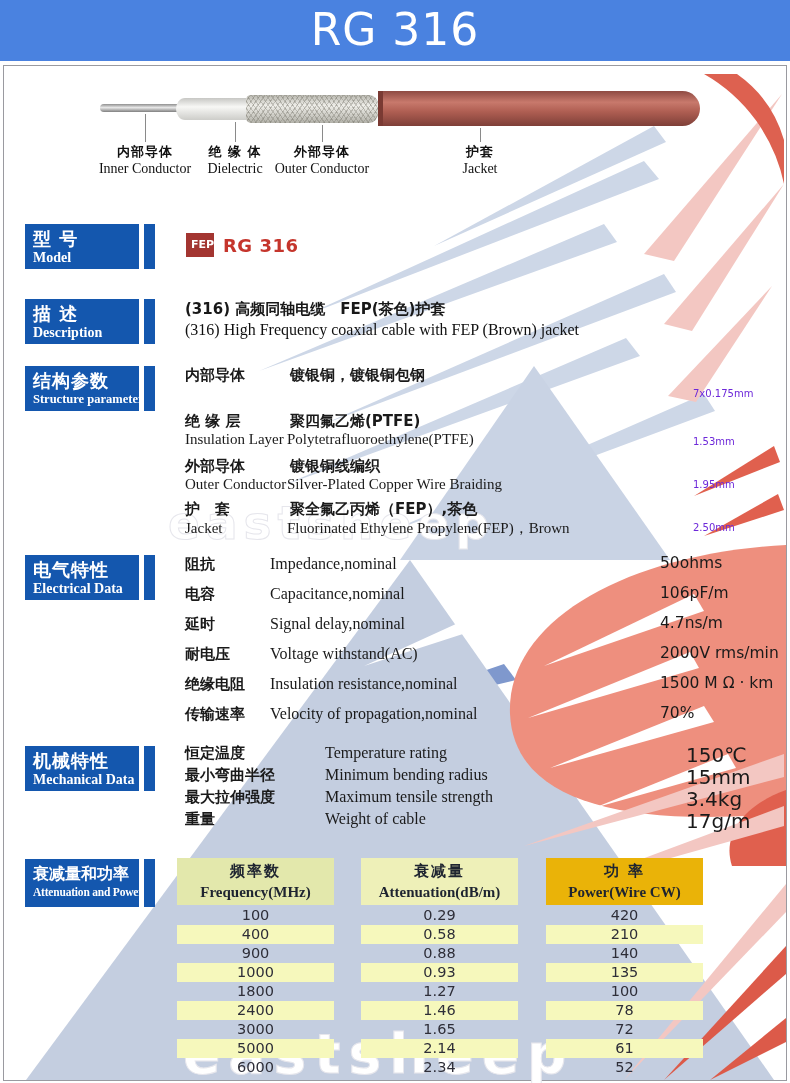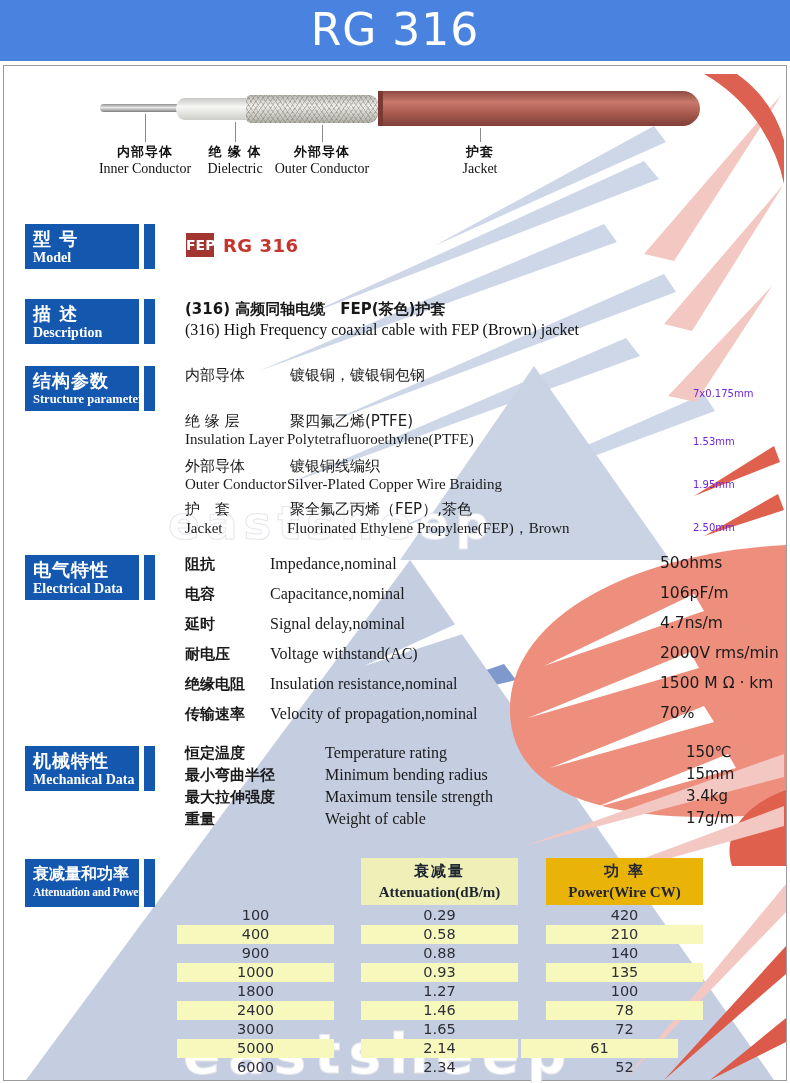--- a/index.html
+++ b/index.html
@@ -39,41 +39,41 @@
   .lbox{left:25px;width:114px;height:45px;background:#1457ae;color:#fff;box-sizing:border-box;
         padding:4px 0 0 8px;}
   .lbox .zh{font-size:18px;font-weight:bold;line-height:21px;letter-spacing:1px;white-space:nowrap;}
   .lbox .en{font-family:"Liberation Serif","DejaVu Serif",serif;font-weight:bold;font-size:14px;
             line-height:17px;white-space:nowrap;}
   .lbox.small .zh{font-size:16px;letter-spacing:0;}
   .lbox.small .en{font-size:11.5px;letter-spacing:-0.2px;}
   .lbar{left:144px;width:11px;height:45px;background:#1457ae;}
   
   .fep-badge{left:186px;top:233px;width:28px;height:24px;background:#a33531;color:#fff;
-             font-size:14px;font-weight:bold;text-align:right;line-height:24px;}
+             font-size:11px;font-weight:bold;text-align:right;line-height:24px;}
   .model-value{left:223px;top:235px;color:#c5352c;font-size:18px;font-weight:bold;letter-spacing:.5px;}
   
   .desc-zh{left:185px;top:300px;font-size:15px;font-weight:bold;color:#181818;}
   .desc-en{left:185px;top:321px;font-family:"Liberation Serif","DejaVu Serif",serif;font-size:16px;color:#101010;}
   
   .st-row{left:185px;width:500px;}
-  .st-zh{font-size:15px;font-weight:normal;height:19px;white-space:nowrap;}
+  .st-zh{font-size:15px;font-weight:bold;height:19px;white-space:nowrap;}
   .st-zh .nm{display:inline-block;width:105px;}
   .st-en{font-family:"Liberation Serif","DejaVu Serif",serif;font-size:15px;white-space:nowrap;}
   .st-en .nm{display:inline-block;width:102px;}
   .st-val{left:693px;font-size:10px;color:#6d28d9;}
   
   .el-row{left:185px;width:585px;height:21px;white-space:nowrap;}
   .el-zh{display:inline-block;width:85px;font-size:15px;font-weight:bold;}
   .el-en{font-family:"Liberation Serif","DejaVu Serif",serif;font-size:16px;}
   .el-val{position:absolute;left:475px;top:0;font-size:15.5px;font-family:"DejaVu Sans",sans-serif;font-weight:normal;}
   .me-row{left:185px;width:585px;height:21px;white-space:nowrap;}
   .me-zh{display:inline-block;width:140px;font-size:15px;font-weight:bold;}
   .me-en{font-family:"Liberation Serif","DejaVu Serif",serif;font-size:16px;}
-  .me-val{position:absolute;left:501px;top:0;font-size:15px;}
+  .me-val{position:absolute;left:501px;top:0;font-size:20px;}
   
   .th-cell{top:858px;width:157px;height:47px;box-sizing:border-box;padding-top:3px;text-align:center;color:#1e2430;}
   .th-cell .zh{font-size:15px;font-weight:bold;line-height:21px;letter-spacing:2px;}
   .th-cell .en{font-family:"Liberation Serif","DejaVu Serif",serif;font-weight:bold;font-size:15px;line-height:20px;}
   .tc-1{left:177px;background:#e3e8ac;}
   .tc-2{left:361px;background:#eef0b8;}
   .tc-3{left:546px;background:#eab308;}
   .td-cell{width:157px;height:19px;line-height:19px;text-align:center;font-size:14.5px;color:#2e2e38;}
   .td-cell.alt{background:#f6f8bc;}
 </style>
@@ -252,20 +252,24 @@
     <div class="abs me-row" style="top:809px;">
       <span class="me-zh">重量</span><span class="me-en">Weight of cable</span><span class="me-val">17g/m</span>
     </div>
 
     <div class="abs lbox small" style="top:859px;height:48px;">
       <div class="zh">衰减量和功率</div>
       <div class="en">Attenuation and Power</div>
     </div>
     <div class="abs lbar" style="top:859px;height:48px;"></div>
 
+    <div class="abs th-cell tc-1">
+      <div class="zh">频率数</div>
+      <div class="en">Frequency(MHz)</div>
+    </div>
     <div class="abs th-cell tc-2">
       <div class="zh">衰减量</div>
       <div class="en">Attenuation(dB/m)</div>
     </div>
     <div class="abs th-cell tc-3">
       <div class="zh">功 率</div>
       <div class="en">Power(Wire CW)</div>
     </div>
 
     <div class="abs td-cell" style="left:177px;top:906px;">100</div>
@@ -291,20 +295,20 @@
     <div class="abs td-cell alt" style="left:177px;top:1001px;">2400</div>
     <div class="abs td-cell alt" style="left:361px;top:1001px;">1.46</div>
     <div class="abs td-cell alt" style="left:546px;top:1001px;">78</div>
 
     <div class="abs td-cell" style="left:177px;top:1020px;">3000</div>
     <div class="abs td-cell" style="left:361px;top:1020px;">1.65</div>
     <div class="abs td-cell" style="left:546px;top:1020px;">72</div>
 
     <div class="abs td-cell alt" style="left:177px;top:1039px;">5000</div>
     <div class="abs td-cell alt" style="left:361px;top:1039px;">2.14</div>
-    <div class="abs td-cell alt" style="left:521px;top:1039px;text-align:center;">61</div>
+    <div class="abs td-cell alt" style="left:546px;top:1039px;text-align:center;">61</div>
 
     <div class="abs td-cell" style="left:177px;top:1058px;">6000</div>
     <div class="abs td-cell" style="left:361px;top:1058px;">2.34</div>
     <div class="abs td-cell" style="left:546px;top:1058px;">52</div>
 
   </div>
 </div>
 
 </body></html>

